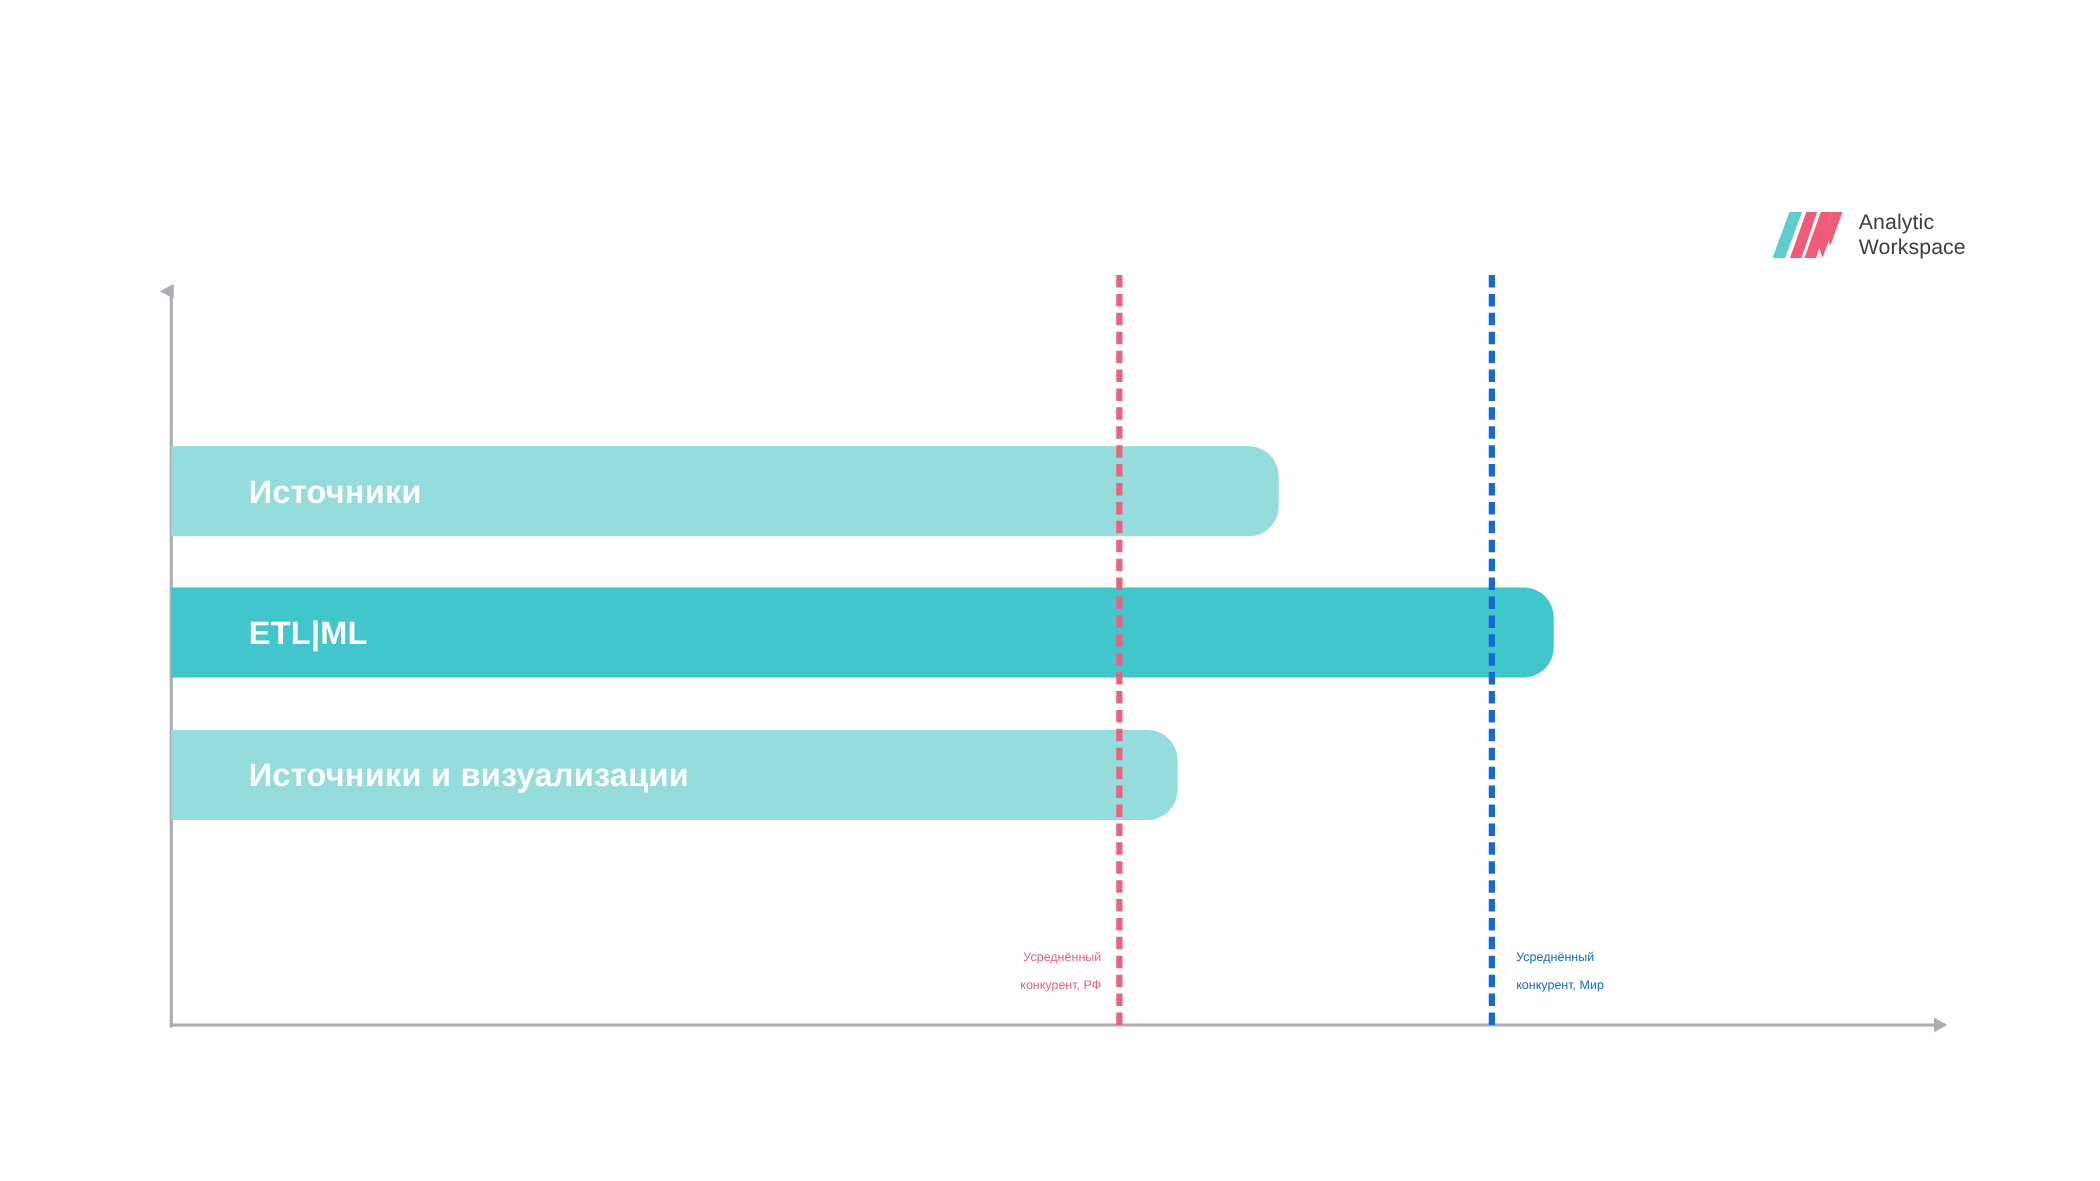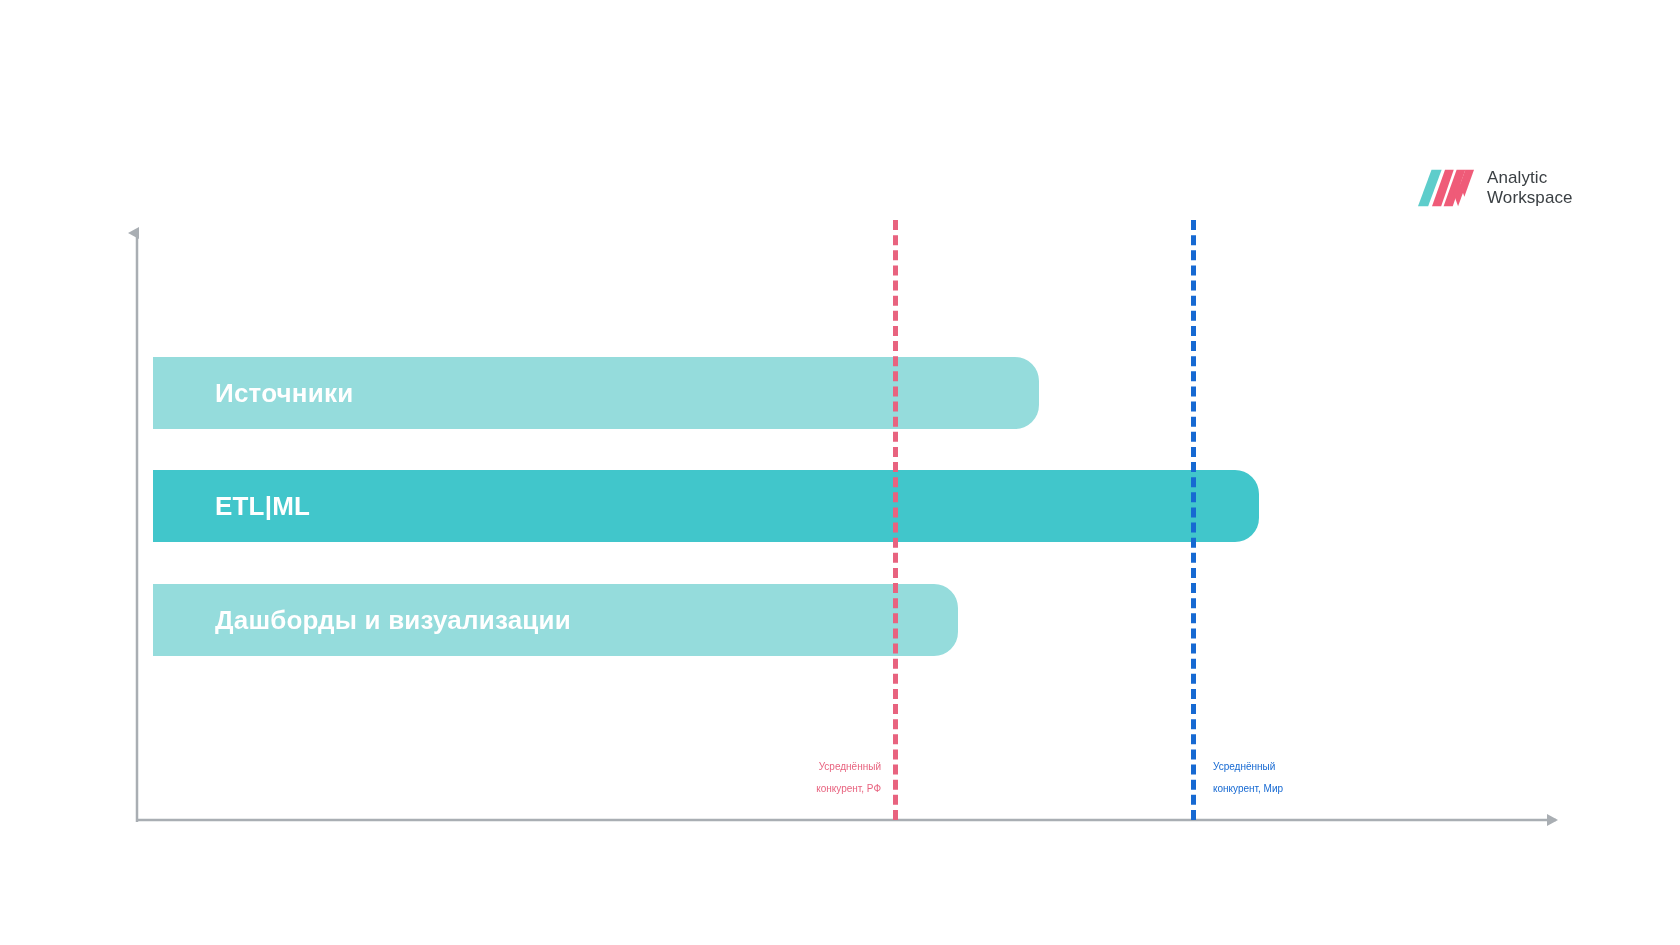--- a/index.html
+++ b/index.html
@@ -52,21 +52,20 @@
     pointer-events: none;
   }
 
   
   .bar {
     position: absolute;
     display: flex;
     align-items: center;
     box-sizing: border-box;
     border-radius: 0 24px 24px 0;
-    margin-left: 16px;
   }
   .bar-label {
     color: #ffffff;
     font-weight: bold;
     font-size: 26px;
     letter-spacing: 0.2px;
     padding-left: 62px;
     white-space: nowrap;
     text-shadow: 0 0 1px rgba(0,0,0,0.04);
   }
@@ -123,21 +122,21 @@
 
   <div class="bar" style="left:137px; top:357px; width:886px; height:72px; background:#95DCDC;">
     <span class="bar-label">Источники</span>
   </div>
 
   <div class="bar" style="left:137px; top:470px; width:1106px; height:72px; background:#41C6CB;">
     <span class="bar-label">ETL|ML</span>
   </div>
 
   <div class="bar" style="left:137px; top:584px; width:805px; height:72px; background:#95DCDC;">
-    <span class="bar-label">Дашборды и визуализации</span>
+    <span class="bar-label">Источники и визуализации</span>
   </div>
 
   <div class="refline" style="left:893px; top:220px; height:600px; border-left-color:#E8637F;"></div>
   <div class="reflabel right-align" style="left:663px; top:756px; width:218px; color:#E8637F;">Усреднённый
 конкурент, РФ</div>
 
   <div class="refline" style="left:1191px; top:220px; height:600px; border-left-color:#1669D2;"></div>
   <div class="reflabel" style="left:1213px; top:756px; width:230px; color:#1669D2;">Усреднённый
 конкурент, Мир</div>
 

